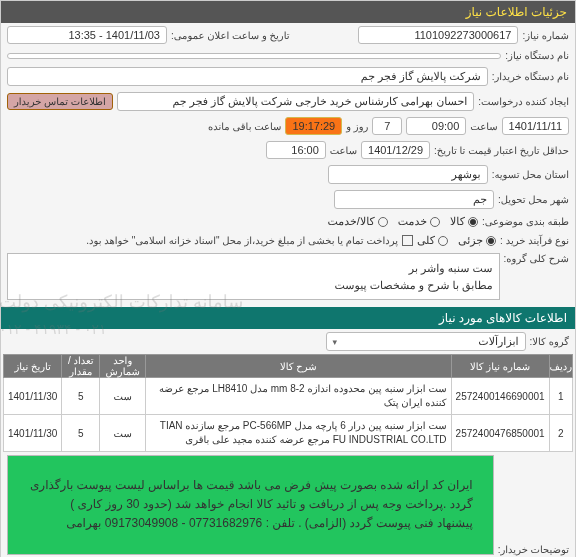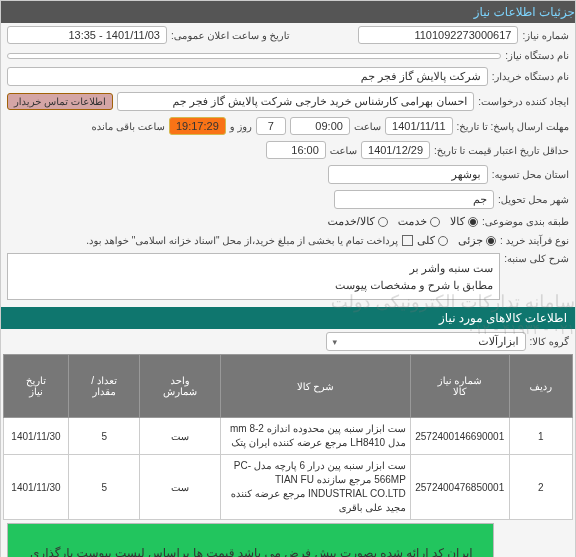--- a/index.html
+++ b/index.html
@@ -1,42 +1,42 @@
 <!DOCTYPE html>
 <html dir="rtl" lang="fa"><head>
 <meta charset="utf-8">
 <style>
 * { box-sizing: border-box; margin: 0; padding: 0; font-family: Tahoma, Arial, sans-serif; }
 body { background: #f0f0f0; font-size: 11px; color: #333; direction: rtl; }
 .container { width: 576px; margin: 0 auto; background: #f5f5f5; border: 1px solid #ccc; }
-.header { background: #555; color: #7dd3fc; padding: 4px 0; font-size: 12px; }
+.header { background: #555; color: #fde047; padding: 4px 8px; font-size: 12px; }
 .form-row { display: flex; align-items: center; padding: 3px 6px; gap: 4px; flex-wrap: wrap; }
 .label { color: #444; font-size: 10px; white-space: nowrap; }
 .value-box { background: #fff; border: 1px solid #bbb; border-radius: 3px; padding: 2px 6px; min-width: 60px; display: inline-block; font-size: 11px; }
 .wide { min-width: 160px; }
 .xwide { min-width: 280px; flex: 1; }
 .time-box { background: #f97316; border: 1px solid #d4b94f; border-radius: 3px; padding: 2px 6px; font-size: 11px; }
 .info-btn { background: #d4a5a5; border: 1px solid #a16207; border-radius: 3px; padding: 2px 6px; font-size: 10px; cursor: pointer; }
 .radio-group { display: flex; gap: 10px; align-items: center; }
 .radio { display: inline-flex; align-items: center; gap: 3px; }
 .radio-dot { width: 10px; height: 10px; border: 1px solid #666; border-radius: 50%; display: inline-block; position: relative; }
 .radio-dot.checked::after { content: ""; width: 6px; height: 6px; background: #333; border-radius: 50%; position: absolute; top: 1px; left: 1px; }
 .checkbox { width: 11px; height: 11px; border: 1px solid #666; display: inline-block; position: relative; }
 .section-header { background: #0f766e; color: #fff; padding: 4px 8px; font-size: 12px; margin-top: 4px; }
 .desc-box { background: #fff; border: 1px solid #bbb; padding: 6px; margin: 4px 6px; font-size: 11px; line-height: 1.5; }
 .select-box { background: #fff; border: 1px solid #bbb; border-radius: 3px; padding: 2px 6px; display: inline-flex; align-items: center; gap: 4px; min-width: 200px; justify-content: space-between; cursor: pointer; }
 .chevron { font-size: 9px; color: #666; }
 table { width: 100%; border-collapse: collapse; font-size: 10px; }
-th { background: #777; color: #fff; padding: 20px; border: 1px solid #999; font-weight: normal; text-align: center; }
+th { background: #777; color: #fff; padding: 0; border: 1px solid #999; font-weight: normal; text-align: center; }
 td { background: #fff; padding: 4px; border: 1px solid #ccc; text-align: center; }
 td.desc-cell { text-align: right; font-size: 10px; line-height: 1.4; }
 .notes-box { background: #22c55e; border: 1px solid #bbb; padding: 20px; margin: 4px 6px; font-size: 12px; line-height: 1.6; }
 .footer { display: flex; gap: 6px; padding: 6px; justify-content: flex-start; }
 .btn { background: #e8e8e8; border: 1px solid #aaa; border-radius: 3px; padding: 4px 10px; font-size: 11px; cursor: pointer; }
-.watermark { position: absolute; top: 290px; width: 576px; text-align: right; font-size: 18px; color: rgba(120,120,120,0.25); pointer-events: none; letter-spacing: 2px; z-index: 10; }
+.watermark { position: absolute; top: 290px; width: 576px; text-align: left; font-size: 18px; color: rgba(120,120,120,0.25); pointer-events: none; letter-spacing: 2px; z-index: 10; }
 .wm2 { top: 320px; font-size: 14px; }
 .rel { position: relative; }
 .table-wrap { margin: 0 2px; }
 .flex-sp { flex: 1; }
 </style>
 </head>
 <body>
 
 <div class="container rel">
   <div class="watermark">سامانه تدارکات الکترونیکی دولت</div>
@@ -62,21 +62,20 @@
     <span class="value-box xwide">شرکت پالایش گاز فجر جم</span>
   </div>
 
   <div class="form-row">
     <span class="label">ایجاد کننده درخواست:</span>
     <span class="value-box" style="flex:1">احسان بهرامی کارشناس خرید خارجی شرکت پالایش گاز فجر جم</span>
     <span class="info-btn">اطلاعات تماس خریدار</span>
   </div>
 
   <div class="form-row">
-    <span class="label">مهلت ارسال پاسخ: تا تاریخ:</span>
     <span class="value-box">1401/11/11</span>
     <span class="label">ساعت</span>
     <span class="value-box">09:00</span>
     <span class="value-box" style="min-width:30px;text-align:center">7</span>
     <span class="label">روز و</span>
     <span class="time-box">19:17:29</span>
     <span class="label">ساعت باقی مانده</span>
   </div>
 
   <div class="form-row">
@@ -124,21 +123,21 @@
       <span class="radio">
           <span class="radio-dot"></span>
           <span>کلی</span>
         </span>
     </span>
     <span class="checkbox"></span>
     <span class="label">پرداخت تمام یا بخشی از مبلغ خرید،از محل "اسناد خزانه اسلامی" خواهد بود.</span>
   </div>
 
   <div class="form-row" style="align-items:flex-start">
-    <span class="label">شرح کلی سنبه:</span>
+    <span class="label">شرح کلی گروه:</span>
     <div class="desc-box" style="flex:1;margin:0">
       <div>ست سنبه واشر بر</div>
       <div>مطابق با شرح و مشخصات پیوست</div>
     </div>
   </div>
 
   <div class="section-header">اطلاعات کالاهای مورد نیاز</div>
 
   <div class="form-row">
     <span class="label">گروه کالا:</span>

